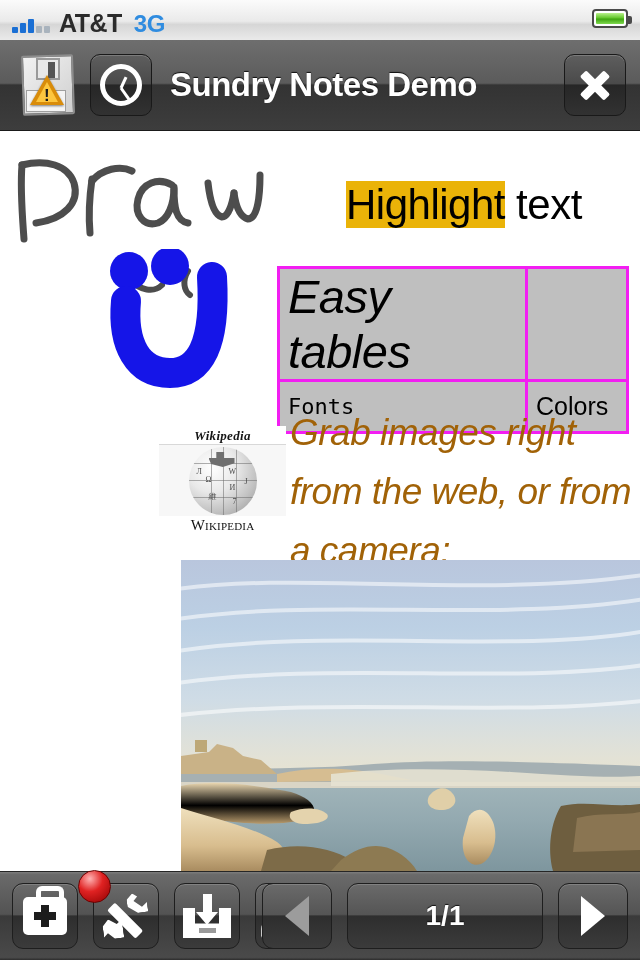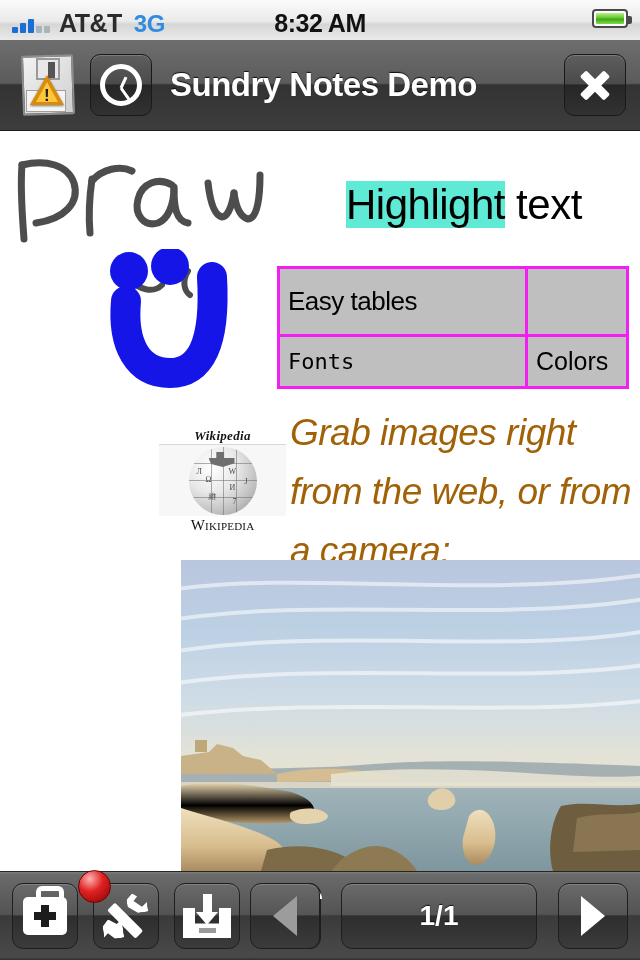--- a/index.html
+++ b/index.html
@@ -131,37 +131,37 @@
   
   #draw-handwriting{ position:absolute; left:12px; top:18px; }
   
   #smiley-drawing{ position:absolute; left:92px; top:118px; }
 
   
   #highlight-line{
     position:absolute; left:346px; top:50px;
     font-size:42px; color:#000; white-space:nowrap; letter-spacing:-0.5px;
   }
-  #highlight-word{ background:#5eead4; }
+  #highlight-word{ background:#eab308; }
   #plain-word{ background:transparent; }
 
   
   #notes-table{
     position:absolute; left:277px; top:135px; width:349px;
     border-collapse:collapse; table-layout:fixed;
   }
   #notes-table td{
     background:#bfbfbf; border:3px solid #f21ef2; padding:0 8px;
     vertical-align:middle; color:#000;
   }
   .cell-r1{ height:68px; }
   .cell-r2{ height:52px; }
   .col-a{ width:248px; }
   .col-b{ width:101px; }
-  #cell-easy-tables{ font-size:26px; letter-spacing:-0.5px; }
+  #cell-easy-tables{ font-size:47px; letter-spacing:-0.5px;font-style:italic; }
   #cell-fonts{ font-family:"DejaVu Sans Mono", monospace; font-size:22px; }
   #cell-colors{ color:#ff0000; font-size:25px; }
 
   
   #wikipedia-logo{
     position:absolute; left:159px; top:295px; width:127px; height:110px;
     background:#ffffff; overflow:hidden;
   }
   #wiki-wordmark-top{
     text-align:center; font-family:"Liberation Serif", serif; font-style:italic;
@@ -217,21 +217,21 @@
   }
   .tbtn{
     background:linear-gradient(to bottom,#6a6a6a 0%,#555555 48%,#2e2e2e 50%,#3b3b3b 100%);
     border:1px solid #1e1e1e; border-radius:11px;
     box-shadow:inset 0 1px 0 rgba(255,255,255,.16);
     display:flex; align-items:center; justify-content:center;
     position:relative; flex:none;
   }
   #toolbar-icons{ display:flex; align-items:center; gap:15px; margin-left:12px; }
   .tbtn.sq{ width:66px; height:66px; }
-  #page-nav{ position:absolute; right:12px; display:flex; align-items:flex-start; gap:21px; }
+  #page-nav{ position:absolute; right:12px; display:flex; align-items:flex-start; gap:15px; }
   #prev-page-button{ width:70px; height:66px; }
   #next-page-button{ width:70px; height:66px; }
   #page-indicator{
     width:196px; height:66px; color:#fff; font-size:28px; font-weight:bold;
     text-shadow:0 -1px 1px rgba(0,0,0,.8);
   }
   .tri-left{
     width:0;height:0;border-top:20px solid transparent;border-bottom:20px solid transparent;
     border-right:24px solid #9c9c9c;
   }
@@ -298,21 +298,20 @@
 <div id="status-bar">
   <div id="signal-bars">
     <i class="sb1"></i>
       <i class="sb2"></i>
       <i class="sb3"></i>
       <i class="sb4 off"></i>
       <i class="sb5 off"></i>
   </div>
   <div id="carrier-label">AT&amp;T</div>
   <div id="network-label">3G</div>
-  <div id="clock-label">8:32 AM</div>
   <div id="battery-icon">
     <div id="battery-fill"></div>
   </div>
 </div>
 
 <div id="nav-bar">
 
   <div id="save-warning-icon">
     <div class="floppy-body"></div>
     <div class="floppy-shutter"></div>

